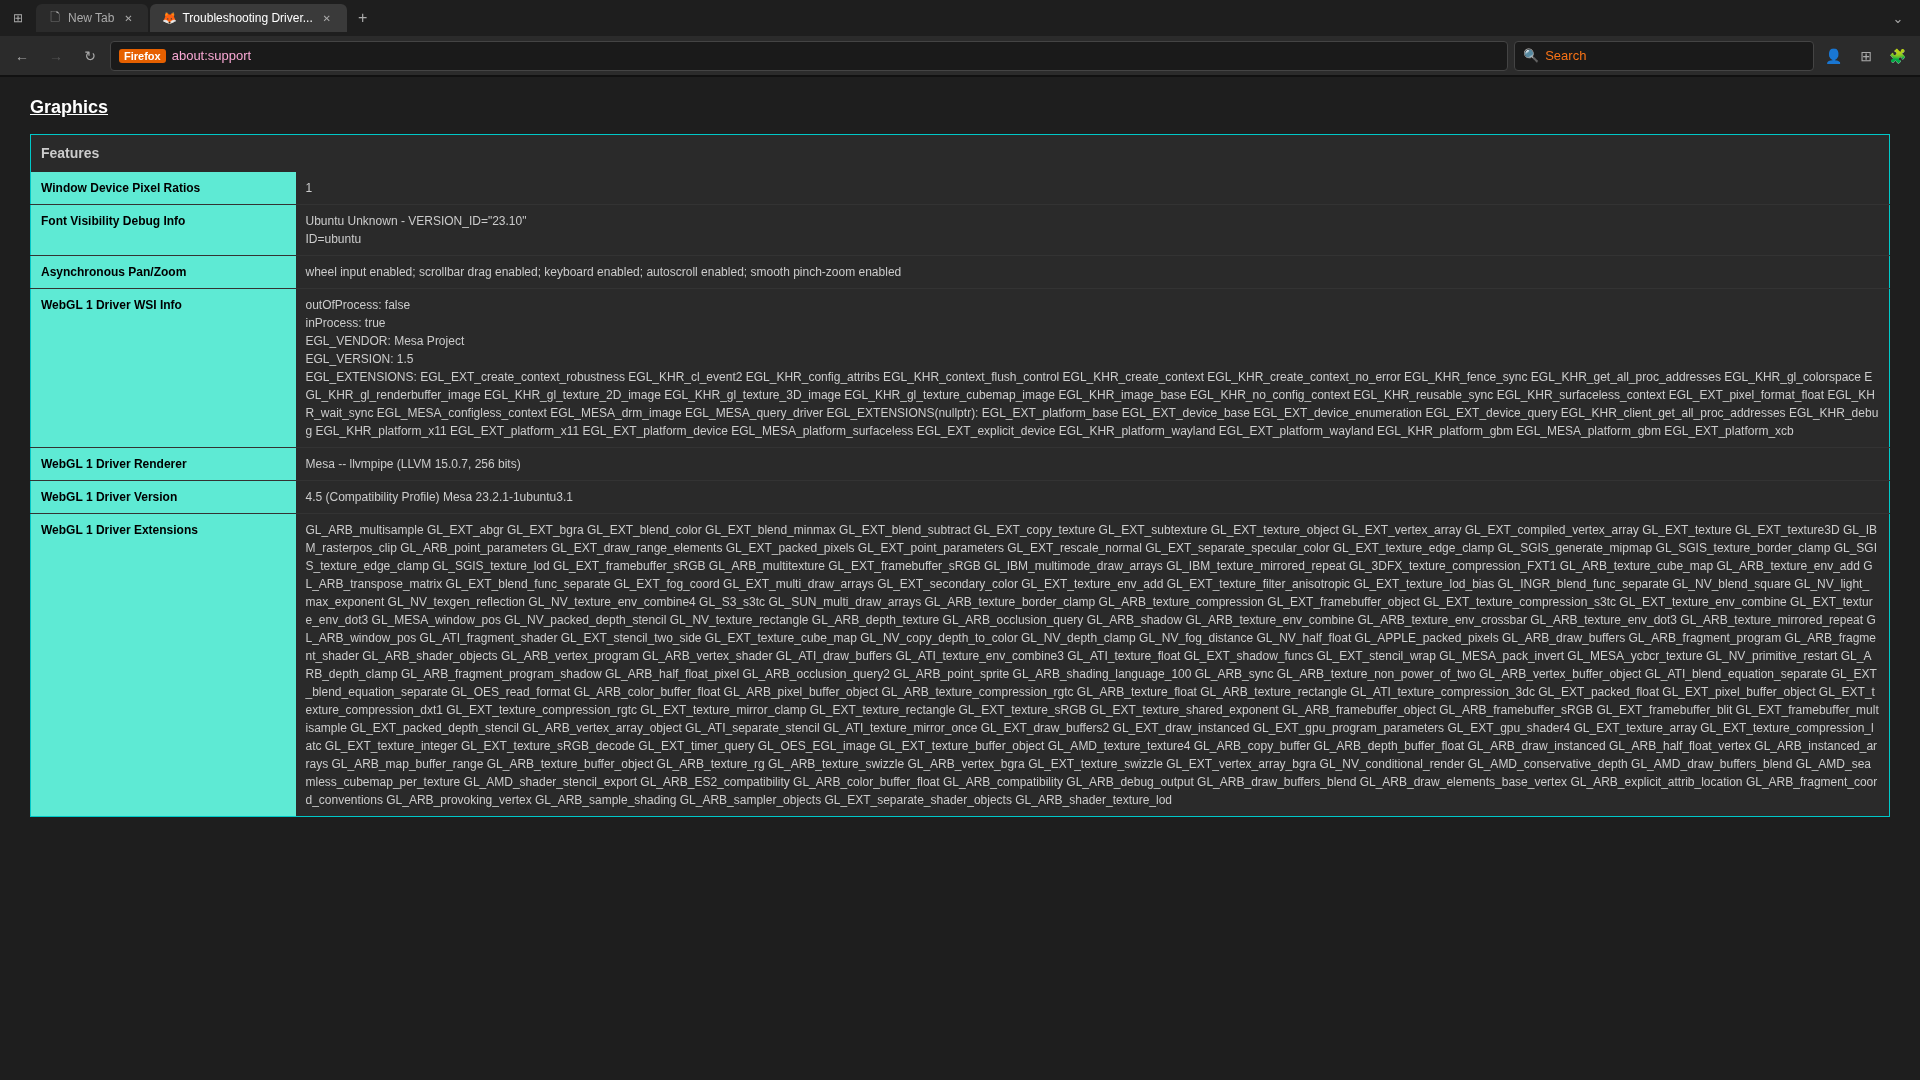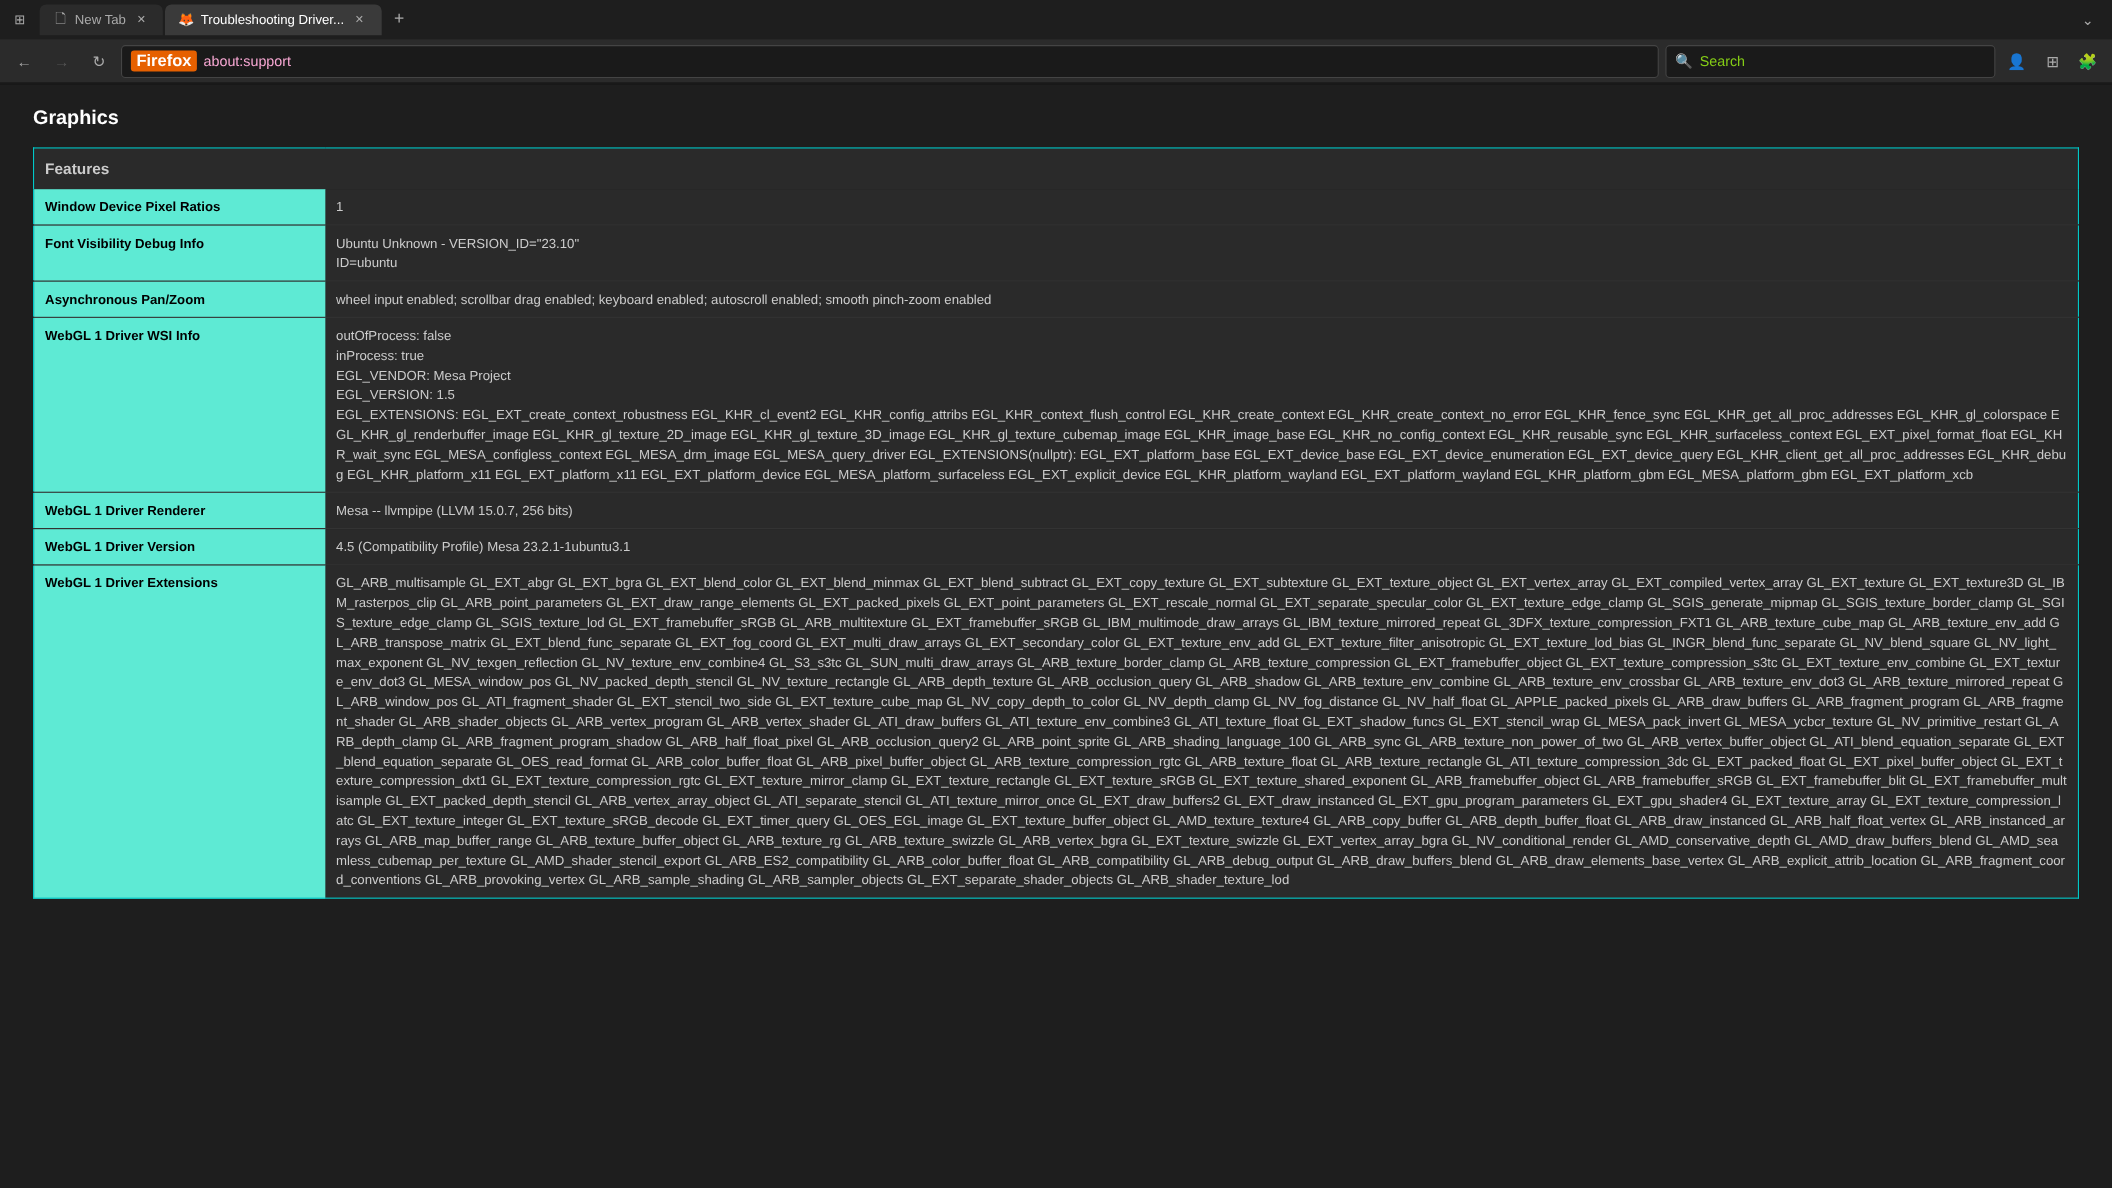--- a/index.html
+++ b/index.html
@@ -147,20 +147,21 @@
       padding: 20px 30px;
       height: calc(1080px - 76px);
       overflow-y: auto;
     }
 
     .section-title {
       font-size: 18px;
       font-weight: bold;
       color: #fff;
       margin-bottom: 16px;
+      text-decoration: underline;
     }
 
     .info-table {
       width: 100%;
       border-collapse: collapse;
       border: 1px solid #00c8c8;
     }
 
     .info-table .table-header {
       background: #00c8c8;
@@ -224,27 +225,27 @@
 
     <div class="tab-overflow">⌄</div>
   </div>
 
   <div class="nav-bar">
     <div class="nav-btn">←</div>
     <div class="nav-btn disabled">→</div>
     <div class="nav-btn">↻</div>
 
     <div class="address-bar">
-      <span style="background:#e66000;color:#fff;font-size:15px;padding:1px 5px;border-radius:3px;font-weight:bold;">Firefox</span>
+      <span style="background:#e66000;color:#fff;font-size:11px;padding:1px 5px;border-radius:3px;font-weight:bold;">Firefox</span>
       <span style="color:#f9a8d4;">about:support</span>
     </div>
 
     <div class="search-bar">
       <span style="color:#888;">🔍</span>
-      <span style="color:#84cc16;">Search</span>
+      <span style="color:#f97316;">Search</span>
     </div>
 
     <div class="nav-extras">
       <div class="nav-btn">👤</div>
       <div class="nav-btn">⊞</div>
       <div class="nav-btn">🧩</div>
     </div>
   </div>
 </div>
 

